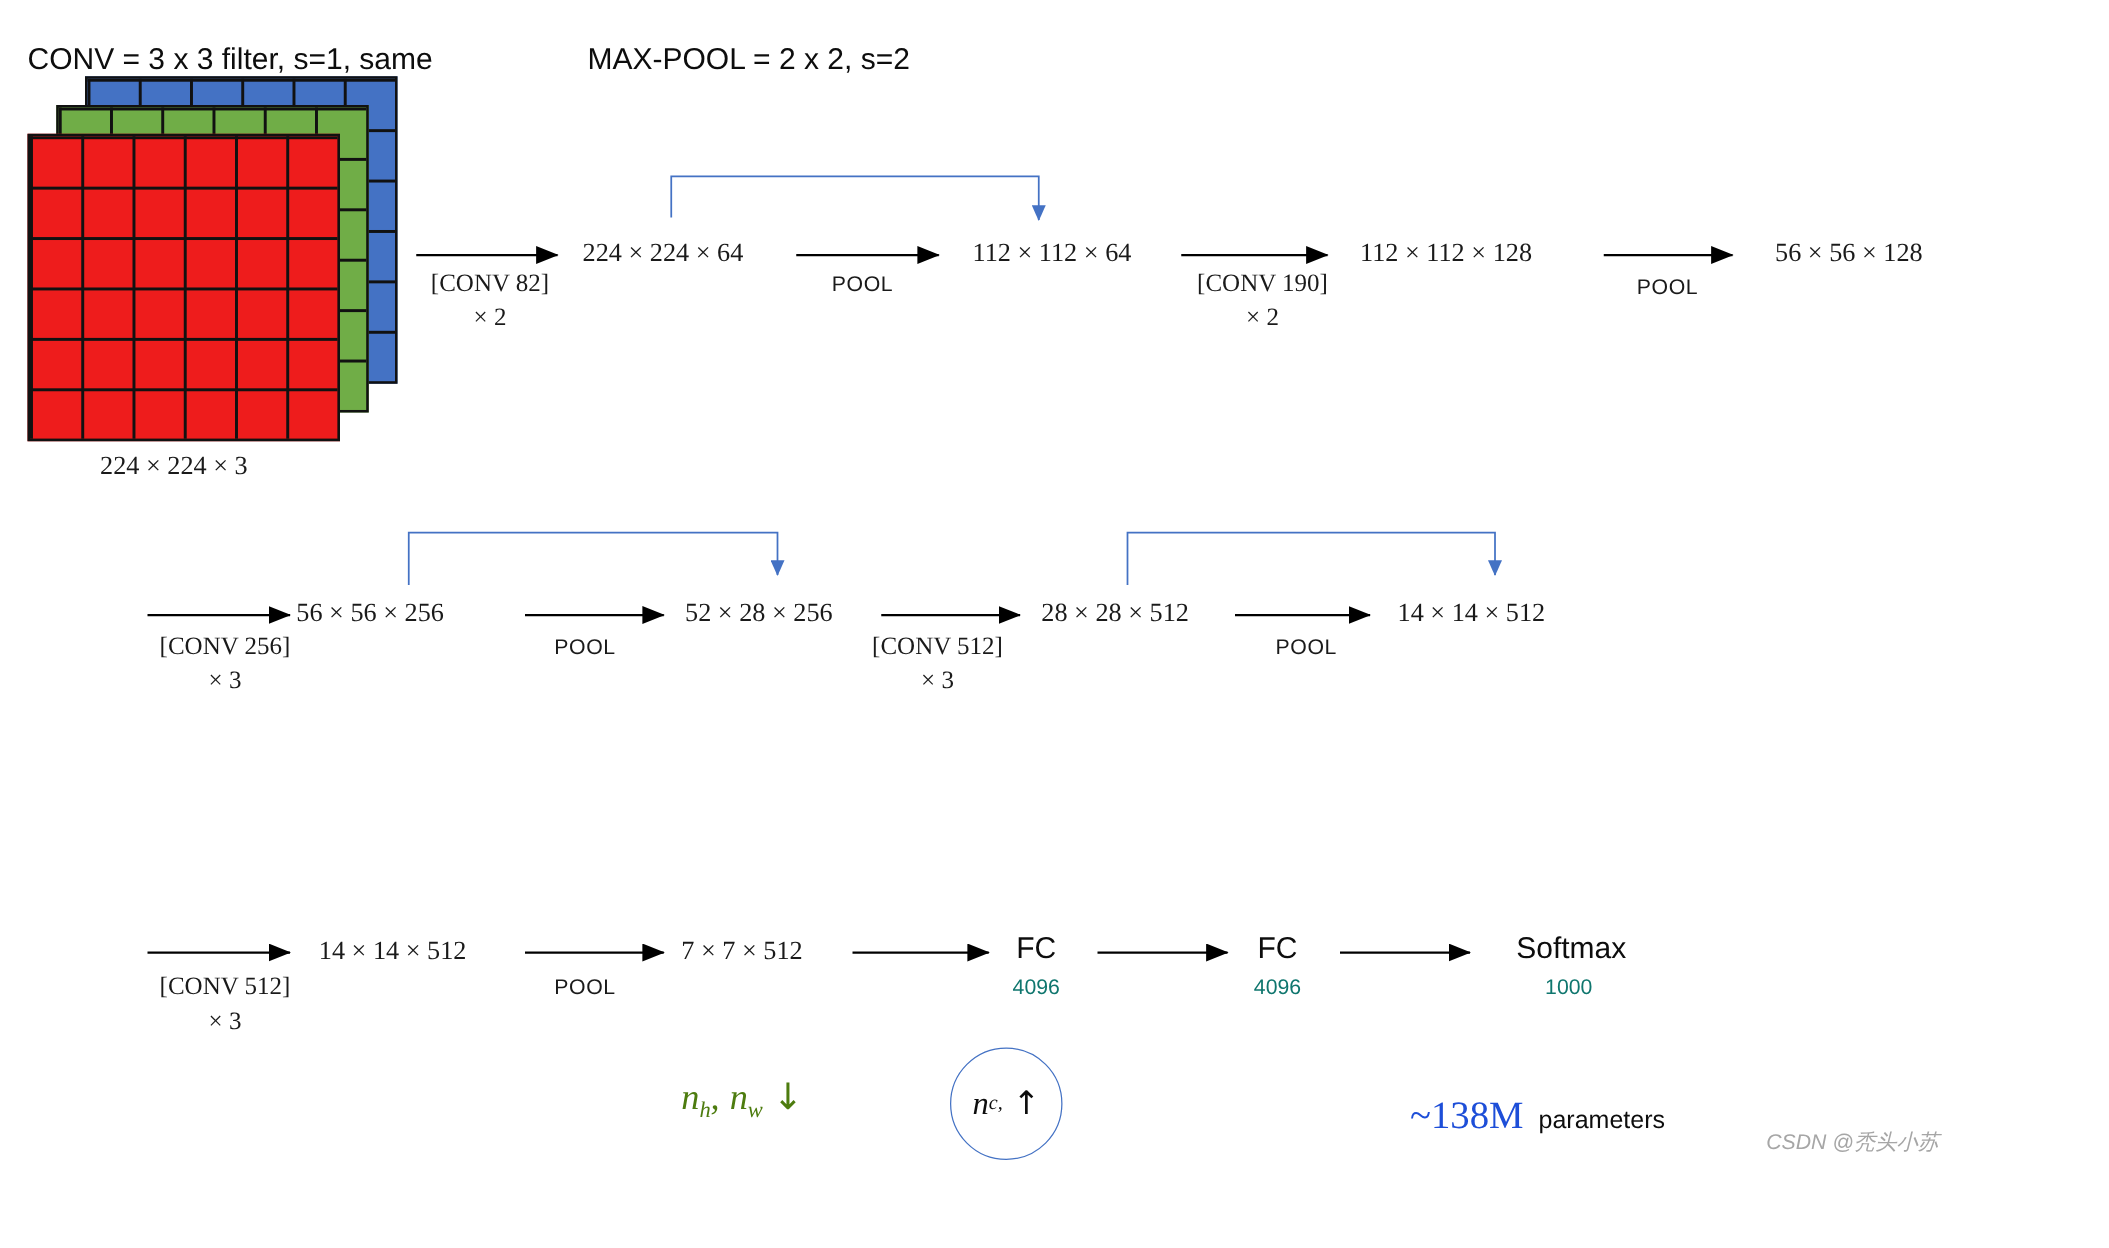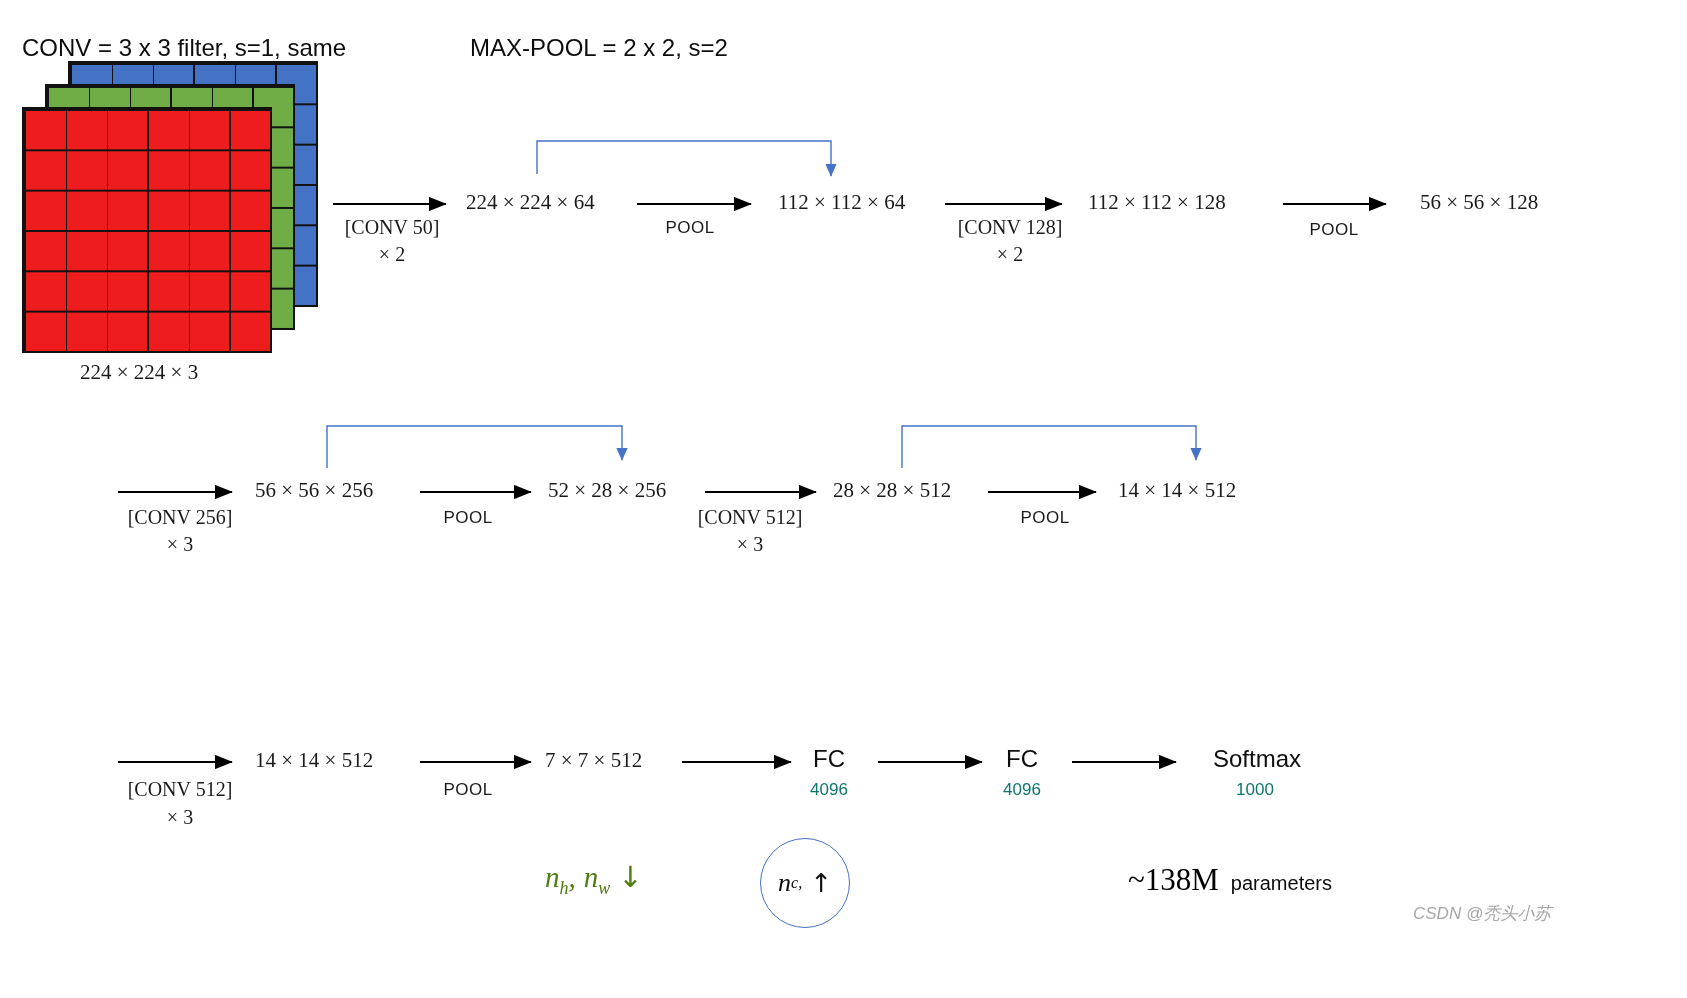--- a/index.html
+++ b/index.html
@@ -48,21 +48,21 @@
   .note-nhw { left: 545px; top: 860px; font-size: 29px; color: #4d7c0f; }
   .nc-circle {
     position: absolute; left: 760px; top: 838px;
     width: 90px; height: 90px;
     border: 1.6px solid #4472c4; border-radius: 50%;
     box-sizing: border-box;
     display: flex; align-items: center; justify-content: center;
     font-size: 26px; color: #0d0d0d;
   }
   .params { left: 1128px; top: 862px; display: flex; align-items: baseline; gap: 12px; }
-  .params-value { font-size: 31px; color: #000000; }
+  .params-value { font-size: 31px; color: #1d4ed8; margin-top: 12px; }
   .params-label { font-size: 20px; color: #0d0d0d; }
   .watermark { left: 1413px; top: 902px; font-size: 17px; color: #a6a6a6; font-style: italic; }
 </style>
 </head>
 <body>
 
 <div class="canvas">
 
   <div class="txt legend sans" style="left:22px; top:14px;">CONV = 3 x 3 filter, s=1, same</div>
   <div class="txt legend sans" style="left:470px; top:14px;">MAX-POOL = 2 x 2, s=2</div>
@@ -98,34 +98,34 @@
     <path d="M420,762 H531" stroke="#000" stroke-width="1.8" marker-end="url(#mBlack)"></path>
     <path d="M682,762 H791" stroke="#000" stroke-width="1.8" marker-end="url(#mBlack)"></path>
     <path d="M878,762 H982" stroke="#000" stroke-width="1.8" marker-end="url(#mBlack)"></path>
     <path d="M1072,762 H1176" stroke="#000" stroke-width="1.8" marker-end="url(#mBlack)"></path>
 
     <path d="M537,174 V141 H831 V176" fill="none" stroke="#4472c4" stroke-width="1.4" marker-end="url(#mBlue)"></path>
     <path d="M327,468 V426 H622 V460" fill="none" stroke="#4472c4" stroke-width="1.4" marker-end="url(#mBlue)"></path>
     <path d="M902,468 V426 H1196 V460" fill="none" stroke="#4472c4" stroke-width="1.4" marker-end="url(#mBlue)"></path>
   </svg>
 
-  <div class="txt conv-label serif" style="left:392px; top:216px;">[CONV 50]</div>
+  <div class="txt conv-label serif" style="left:392px; top:216px;">[CONV 82]</div>
   <div class="txt conv-label serif" style="left:392px; top:243px;">× 2</div>
   <div class="txt dim serif" style="left:466px; top:190px;">224 × 224 × 64</div>
   <div class="txt pool-label sans" style="left:690px; top:218px;">POOL</div>
   <div class="txt dim serif" style="left:778px; top:190px;">112 × 112 × 64</div>
-  <div class="txt conv-label serif" style="left:1010px; top:216px;">[CONV 128]</div>
+  <div class="txt conv-label serif" style="left:1010px; top:216px;">[CONV 190]</div>
   <div class="txt conv-label serif" style="left:1010px; top:243px;">× 2</div>
   <div class="txt dim serif" style="left:1088px; top:190px;">112 × 112 × 128</div>
   <div class="txt pool-label sans" style="left:1334px; top:220px;">POOL</div>
   <div class="txt dim serif" style="left:1420px; top:190px;">56 × 56 × 128</div>
 
   <div class="txt conv-label serif" style="left:180px; top:506px;">[CONV 256]</div>
   <div class="txt conv-label serif" style="left:180px; top:533px;">× 3</div>
-  <div class="txt dim serif" style="left:255px; top:478px;">56 × 56 × 256</div>
+  <div class="txt dim serif" style="left:237px; top:478px;">56 × 56 × 256</div>
   <div class="txt pool-label sans" style="left:468px; top:508px;">POOL</div>
   <div class="txt dim serif" style="left:548px; top:478px;">52 × 28 × 256</div>
   <div class="txt conv-label serif" style="left:750px; top:506px;">[CONV 512]</div>
   <div class="txt conv-label serif" style="left:750px; top:533px;">× 3</div>
   <div class="txt dim serif" style="left:833px; top:478px;">28 × 28 × 512</div>
   <div class="txt pool-label sans" style="left:1045px; top:508px;">POOL</div>
   <div class="txt dim serif" style="left:1118px; top:478px;">14 × 14 × 512</div>
 
   <div class="txt conv-label serif" style="left:180px; top:778px;">[CONV 512]</div>
   <div class="txt conv-label serif" style="left:180px; top:806px;">× 3</div>

